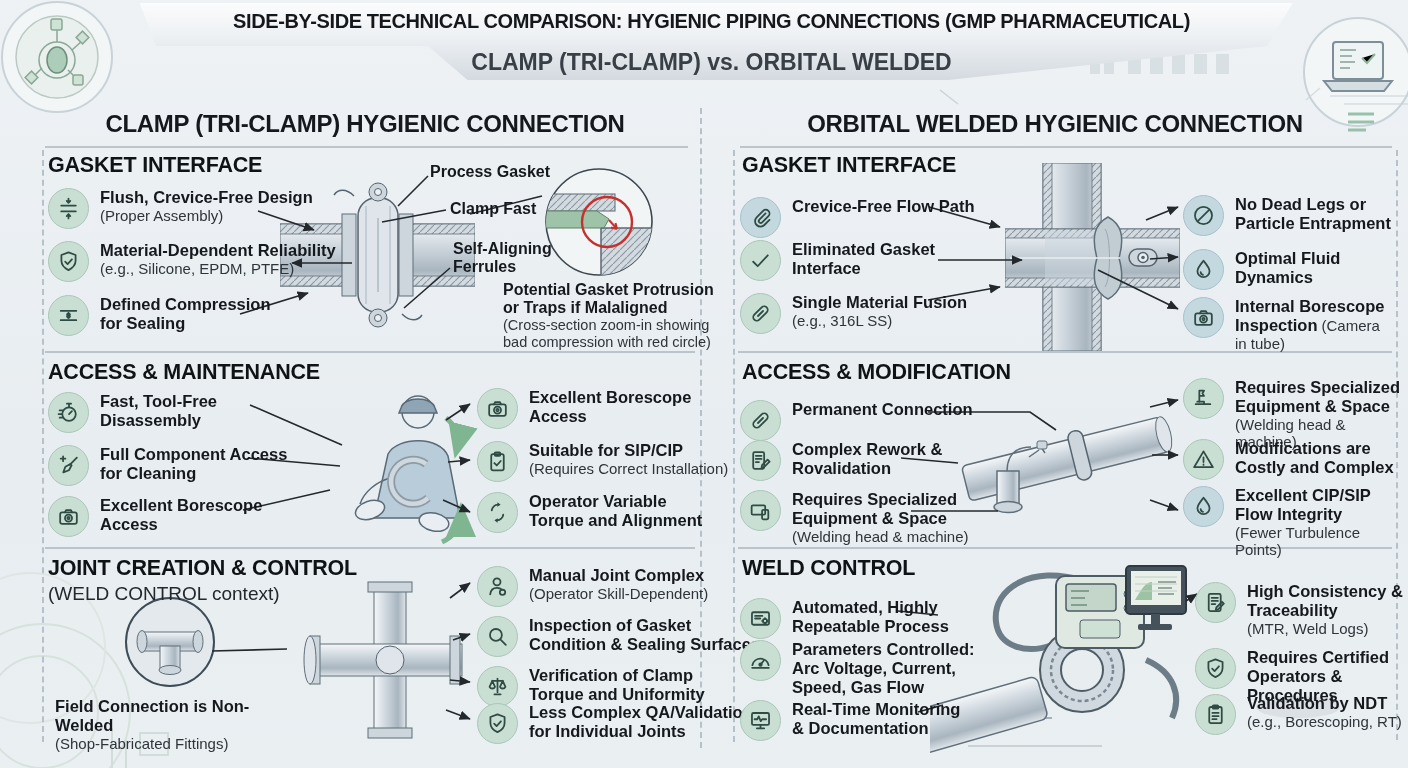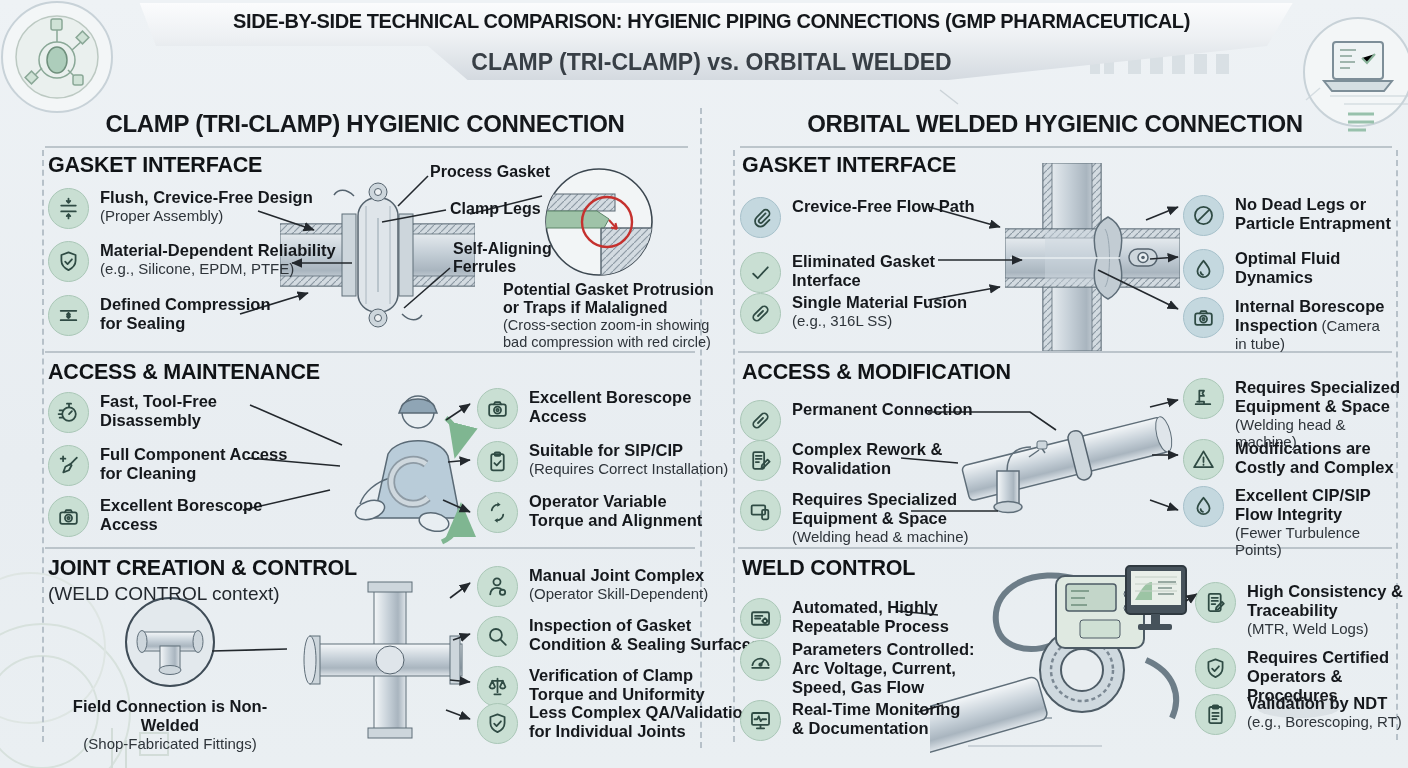--- a/index.html
+++ b/index.html
@@ -26,21 +26,21 @@
   .ic svg *{stroke:#2f4b44;stroke-width:1.7;fill:none;stroke-linecap:round;stroke-linejoin:round;}
   .ic svg .f{fill:#2f4b44;stroke:none;}
   .tx b{display:block;font-weight:700;font-size:16.5px;color:#15181c;line-height:1.15;white-space:pre-line;}
   .tx i{display:block;font-style:normal;font-weight:400;font-size:15px;color:#2e343a;line-height:1.13;white-space:pre-line;margin-top:1px;}
   .tx i:empty{display:none;}
   .isub .tx b{display:inline;}
   .isub .tx i{display:inline;margin-left:4px;}
   .dlabel{position:absolute;z-index:3;}
   .dlabel b{display:block;font-weight:700;font-size:16px;color:#15181c;line-height:1.14;white-space:pre-line;}
   .dlabel i{display:block;font-style:normal;font-weight:400;font-size:14.5px;color:#2e343a;line-height:1.13;white-space:pre-line;}
-  .caption{position:absolute;z-index:3;text-align:center;}
+  .caption{position:absolute;z-index:3;text-align:left;}
   .caption b{display:block;font-weight:700;font-size:16.5px;color:#15181c;line-height:1.15;}
   .caption i{display:block;font-style:normal;font-weight:400;font-size:15px;color:#2e343a;}
 </style>
 </head>
 <body>
 
 <div id="page">
 
   <svg class="layer" width="1408" height="768">
     <defs>
@@ -343,21 +343,21 @@
     <span class="tx">
         <b>Defined Compression
 for Sealing</b>
       </span>
   </div>
 
   <div class="dlabel" style="left:430px;top:163px;">
       <b>Process Gasket</b>
     </div>
   <div class="dlabel" style="left:450px;top:200px;">
-      <b>Clamp Legs</b>
+      <b>Clamp Fast</b>
     </div>
   <div class="dlabel" style="left:453px;top:240px;">
       <b>Self-Aligning
 Ferrules</b>
     </div>
   <div class="dlabel" style="left:503px;top:281px;">
       <b>Potential Gasket Protrusion
 or Traps if Malaligned</b>
       <i>(Cross-section zoom-in showing
 bad compression with red circle)</i>
@@ -509,21 +509,21 @@
   <div class="item" style="left:740px;top:197px;">
     <span class="ic b">
         <svg viewBox="0 0 24 24">
           <path d="M16.8 8.1l-5.9 5.9a1.9 1.9 0 102.7 2.7l6-6a3.6 3.6 0 10-5.1-5.1l-6.2 6.2a5.2 5.2 0 007.4 7.4l4.9-4.9"></path>
         </svg>
       </span>
     <span class="tx">
         <b>Crevice-Free Flow Path</b>
       </span>
   </div>
-  <div class="item" style="left:740px;top:252px;">
+  <div class="item" style="left:740px;top:240px;">
     <span class="ic">
         <svg viewBox="0 0 24 24">
           <path d="M5 13.2l4.3 4.3L19 7" stroke-width="2.4"></path>
         </svg>
       </span>
     <span class="tx">
         <b>Eliminated Gasket
 Interface</b>
       </span>
   </div>

